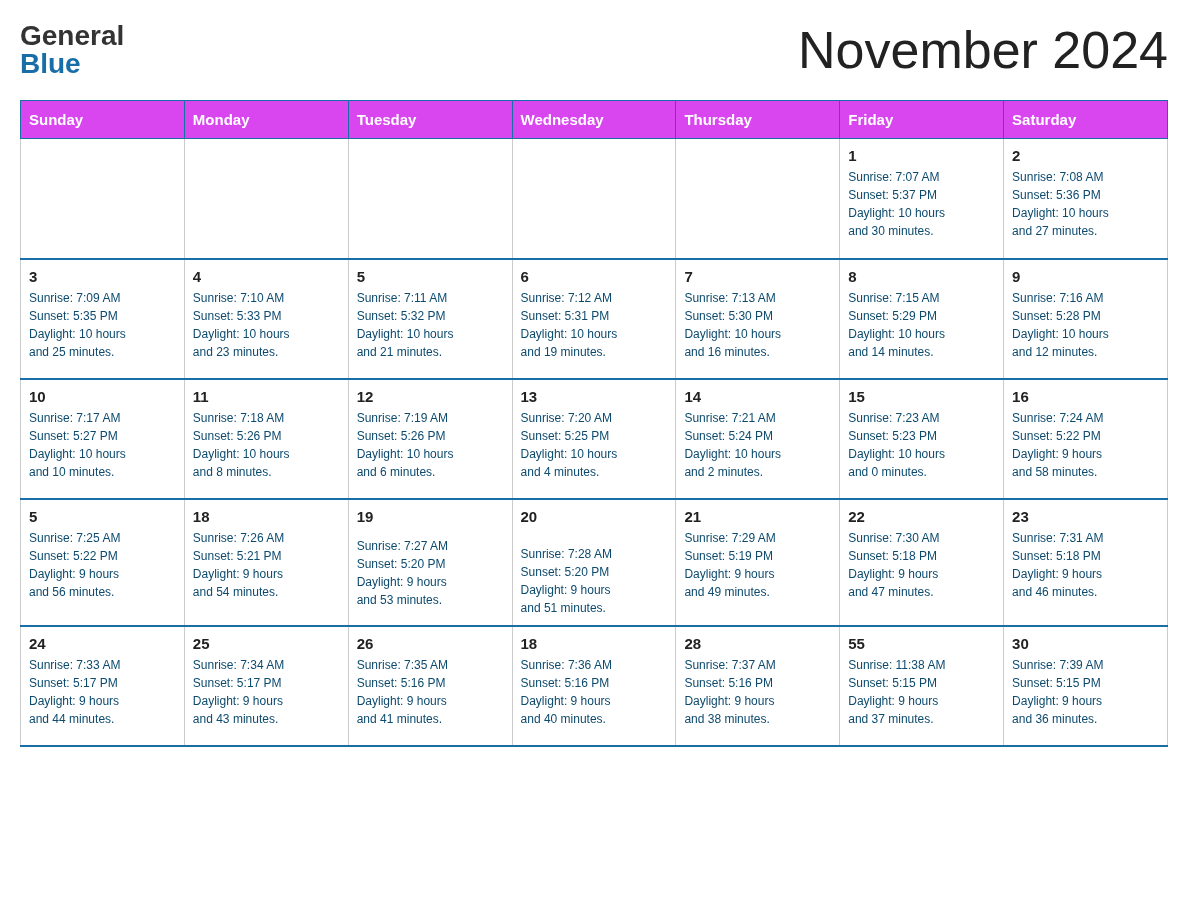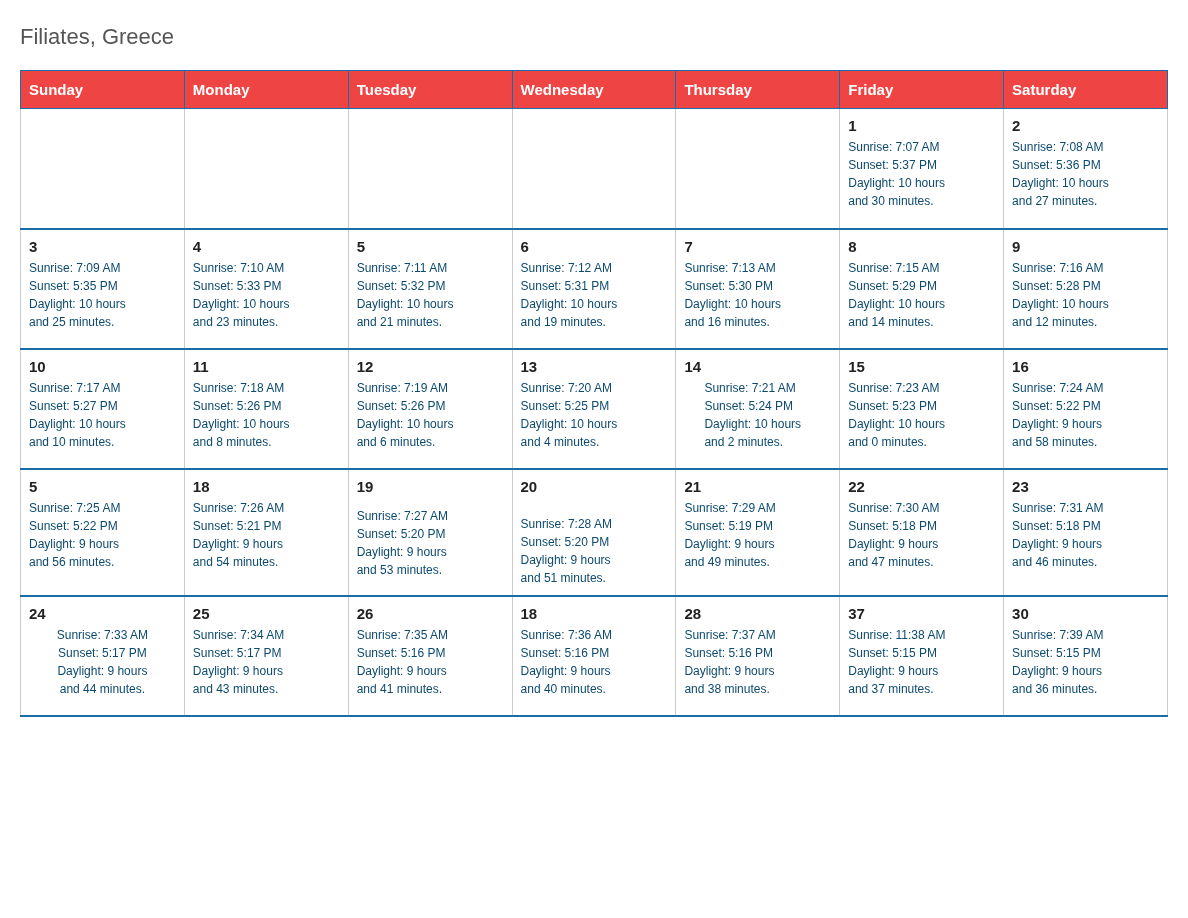--- a/index.html
+++ b/index.html
@@ -47,21 +47,21 @@
       font-size: 22px;
       color: #555;
       margin-top: 4px;
     }
     table {
       width: 100%;
       border-collapse: collapse;
       table-layout: fixed;
     }
     thead tr {
-      background: #ef4444;
+      background: #d946ef;
     }
     thead th {
       color: #fff;
       font-size: 15px;
       font-weight: bold;
       padding: 10px 8px;
       text-align: left;
       border: 1px solid #1a6ea8;
     }
     tbody tr {
@@ -96,22 +96,29 @@
     }
     .logo-line {
       display: flex;
       align-items: center;
     }
   </style>
 </head>
 <body>
 
 <div class="header">
+  <div class="logo">
+    <div class="logo-line">
+      <span class="logo-general">General</span>
+      <span class="blue-arrow"></span>
+    </div>
+    <span class="logo-blue">Blue</span>
+  </div>
   <div class="title-section">
-    <div class="location">Filiates, Greece</div>
+    <div class="month-title">November 2024</div>
   </div>
 </div>
 
 <table>
   <thead>
     <tr>
     <th>Sunday</th>
         <th>Monday</th>
         <th>Tuesday</th>
         <th>Wednesday</th>
@@ -217,21 +224,21 @@
         </td>
         <td>
           <span class="day-num">13</span>
           <div class="day-info" style="white-space: pre-line;">Sunrise: 7:20 AM
 Sunset: 5:25 PM
 Daylight: 10 hours
 and 4 minutes.</div>
         </td>
         <td>
           <span class="day-num">14</span>
-          <div class="day-info" style="white-space: pre-line; margin-left: 20px;">Sunrise: 7:21 AM
+          <div class="day-info" style="white-space: pre-line;">Sunrise: 7:21 AM
 Sunset: 5:24 PM
 Daylight: 10 hours
 and 2 minutes.</div>
         </td>
         <td>
           <span class="day-num">15</span>
           <div class="day-info" style="white-space: pre-line;">Sunrise: 7:23 AM
 Sunset: 5:23 PM
 Daylight: 10 hours
 and 0 minutes.</div>
@@ -291,21 +298,21 @@
           <span class="day-num">23</span>
           <div class="day-info" style="white-space: pre-line;">Sunrise: 7:31 AM
 Sunset: 5:18 PM
 Daylight: 9 hours
 and 46 minutes.</div>
         </td>
       </tr>
       <tr>
         <td>
           <span class="day-num">24</span>
-          <div class="day-info" style="white-space: pre-line; text-align: center;">Sunrise: 7:33 AM
+          <div class="day-info" style="white-space: pre-line;">Sunrise: 7:33 AM
 Sunset: 5:17 PM
 Daylight: 9 hours
 and 44 minutes.</div>
         </td>
         <td>
           <span class="day-num">25</span>
           <div class="day-info" style="white-space: pre-line;">Sunrise: 7:34 AM
 Sunset: 5:17 PM
 Daylight: 9 hours
 and 43 minutes.</div>
@@ -325,21 +332,21 @@
 and 40 minutes.</div>
         </td>
         <td>
           <span class="day-num">28</span>
           <div class="day-info" style="white-space: pre-line;">Sunrise: 7:37 AM
 Sunset: 5:16 PM
 Daylight: 9 hours
 and 38 minutes.</div>
         </td>
         <td>
-          <span class="day-num">37</span>
+          <span class="day-num">55</span>
           <div class="day-info" style="white-space: pre-line;">Sunrise: 11:38 AM
 Sunset: 5:15 PM
 Daylight: 9 hours
 and 37 minutes.</div>
         </td>
         <td>
           <span class="day-num">30</span>
           <div class="day-info" style="white-space: pre-line;">Sunrise: 7:39 AM
 Sunset: 5:15 PM
 Daylight: 9 hours

